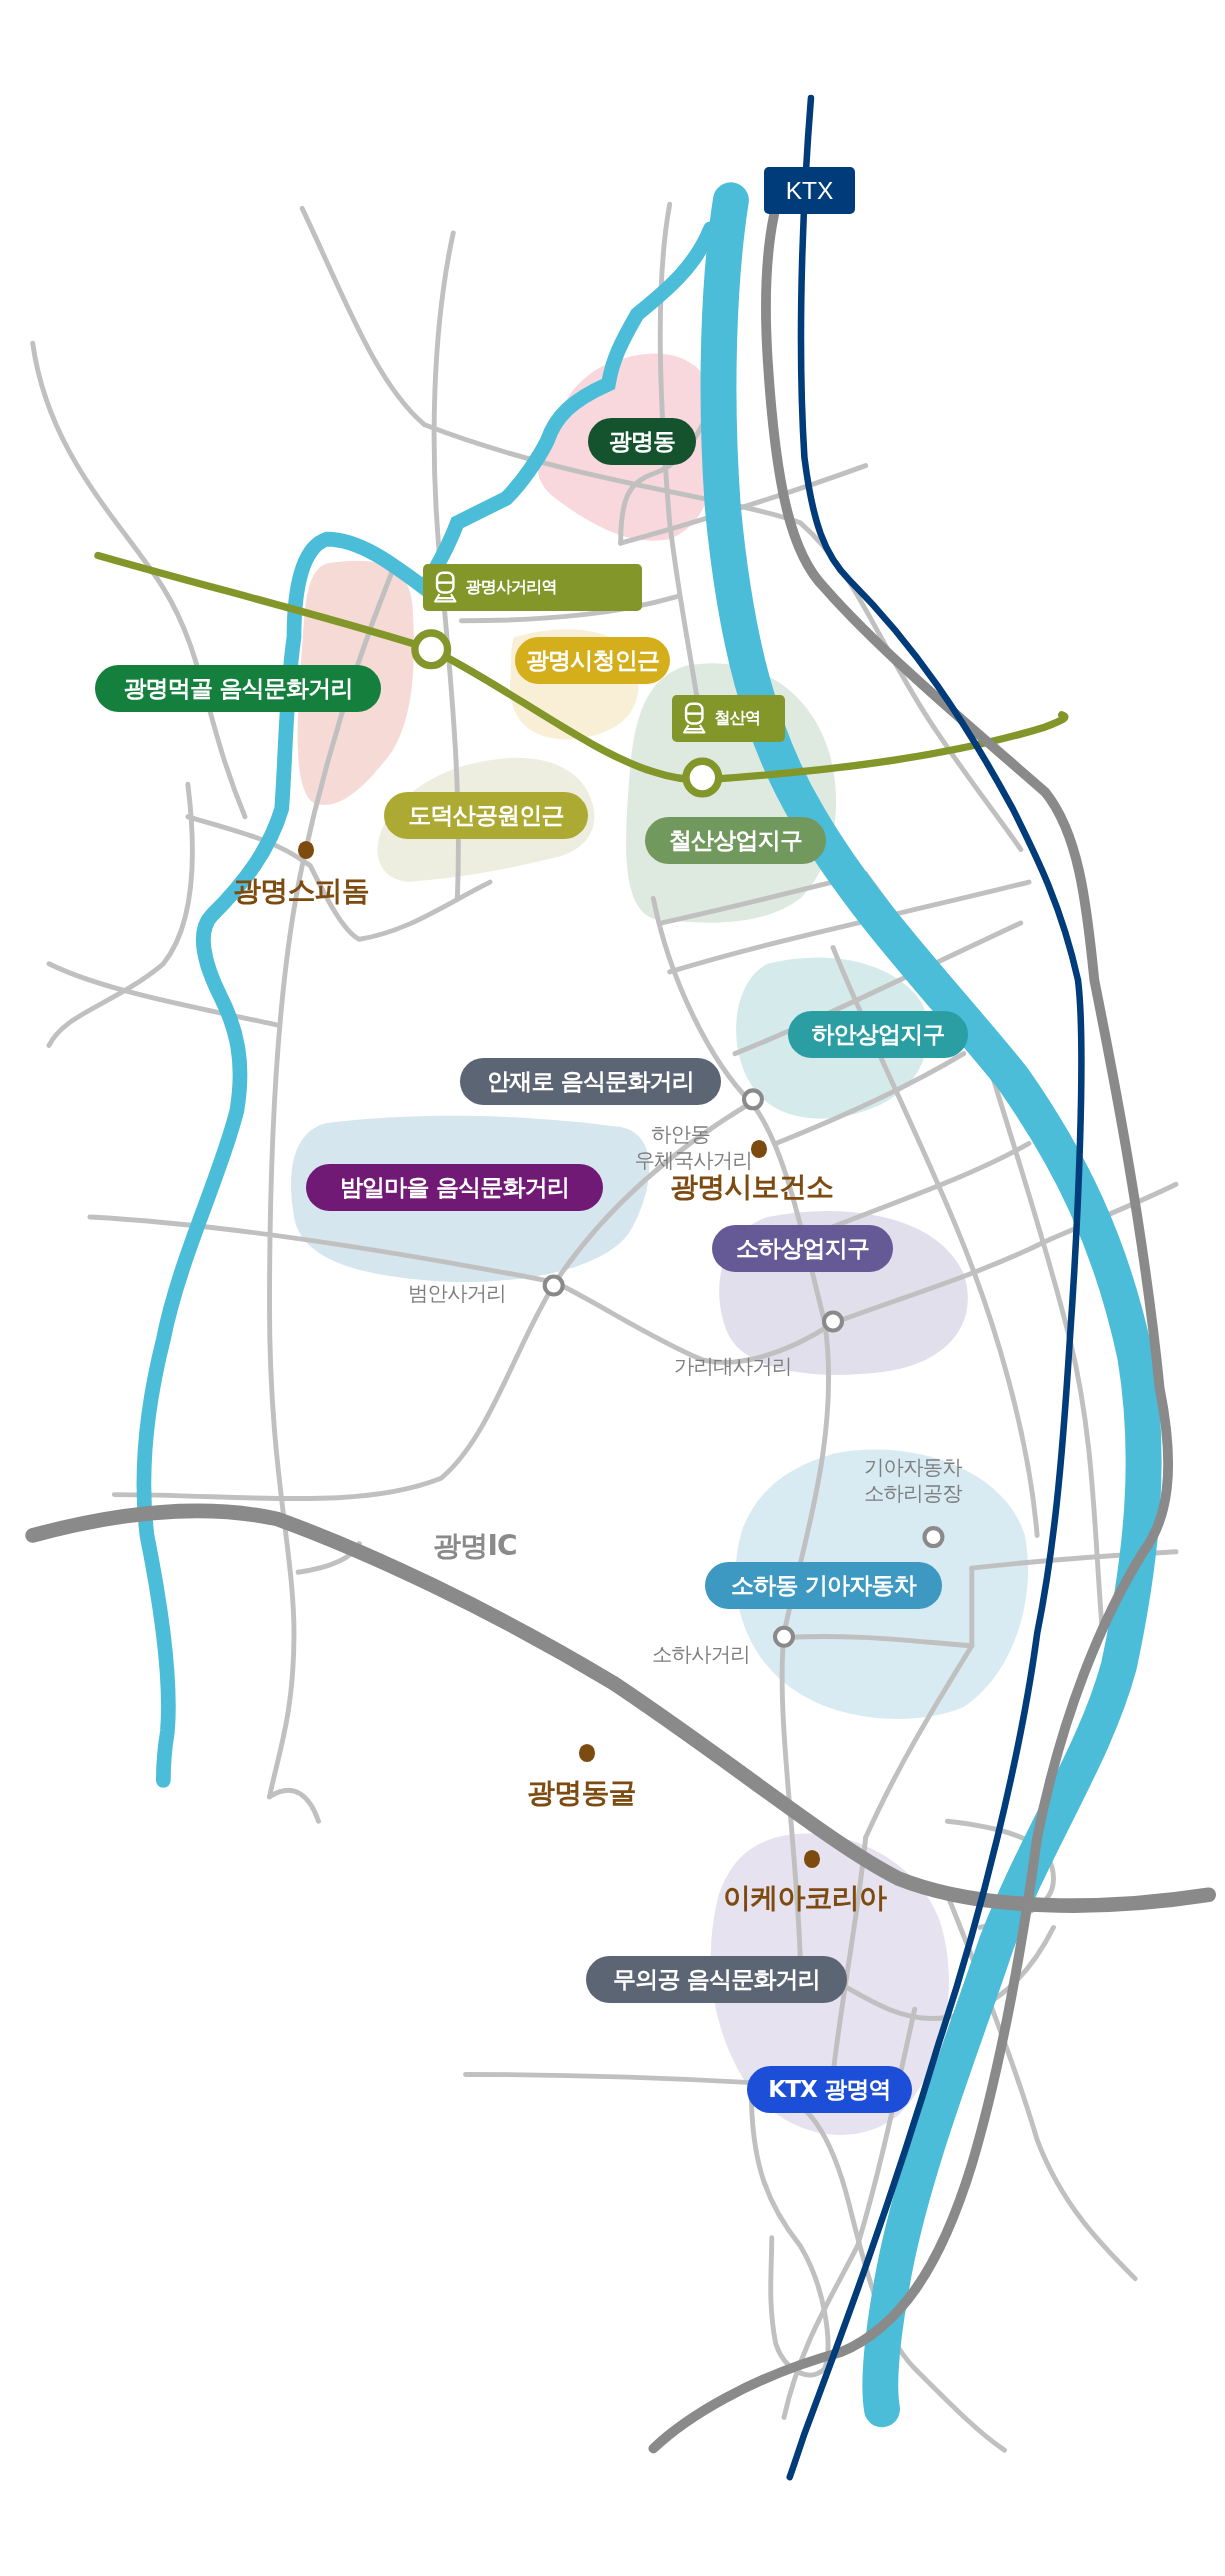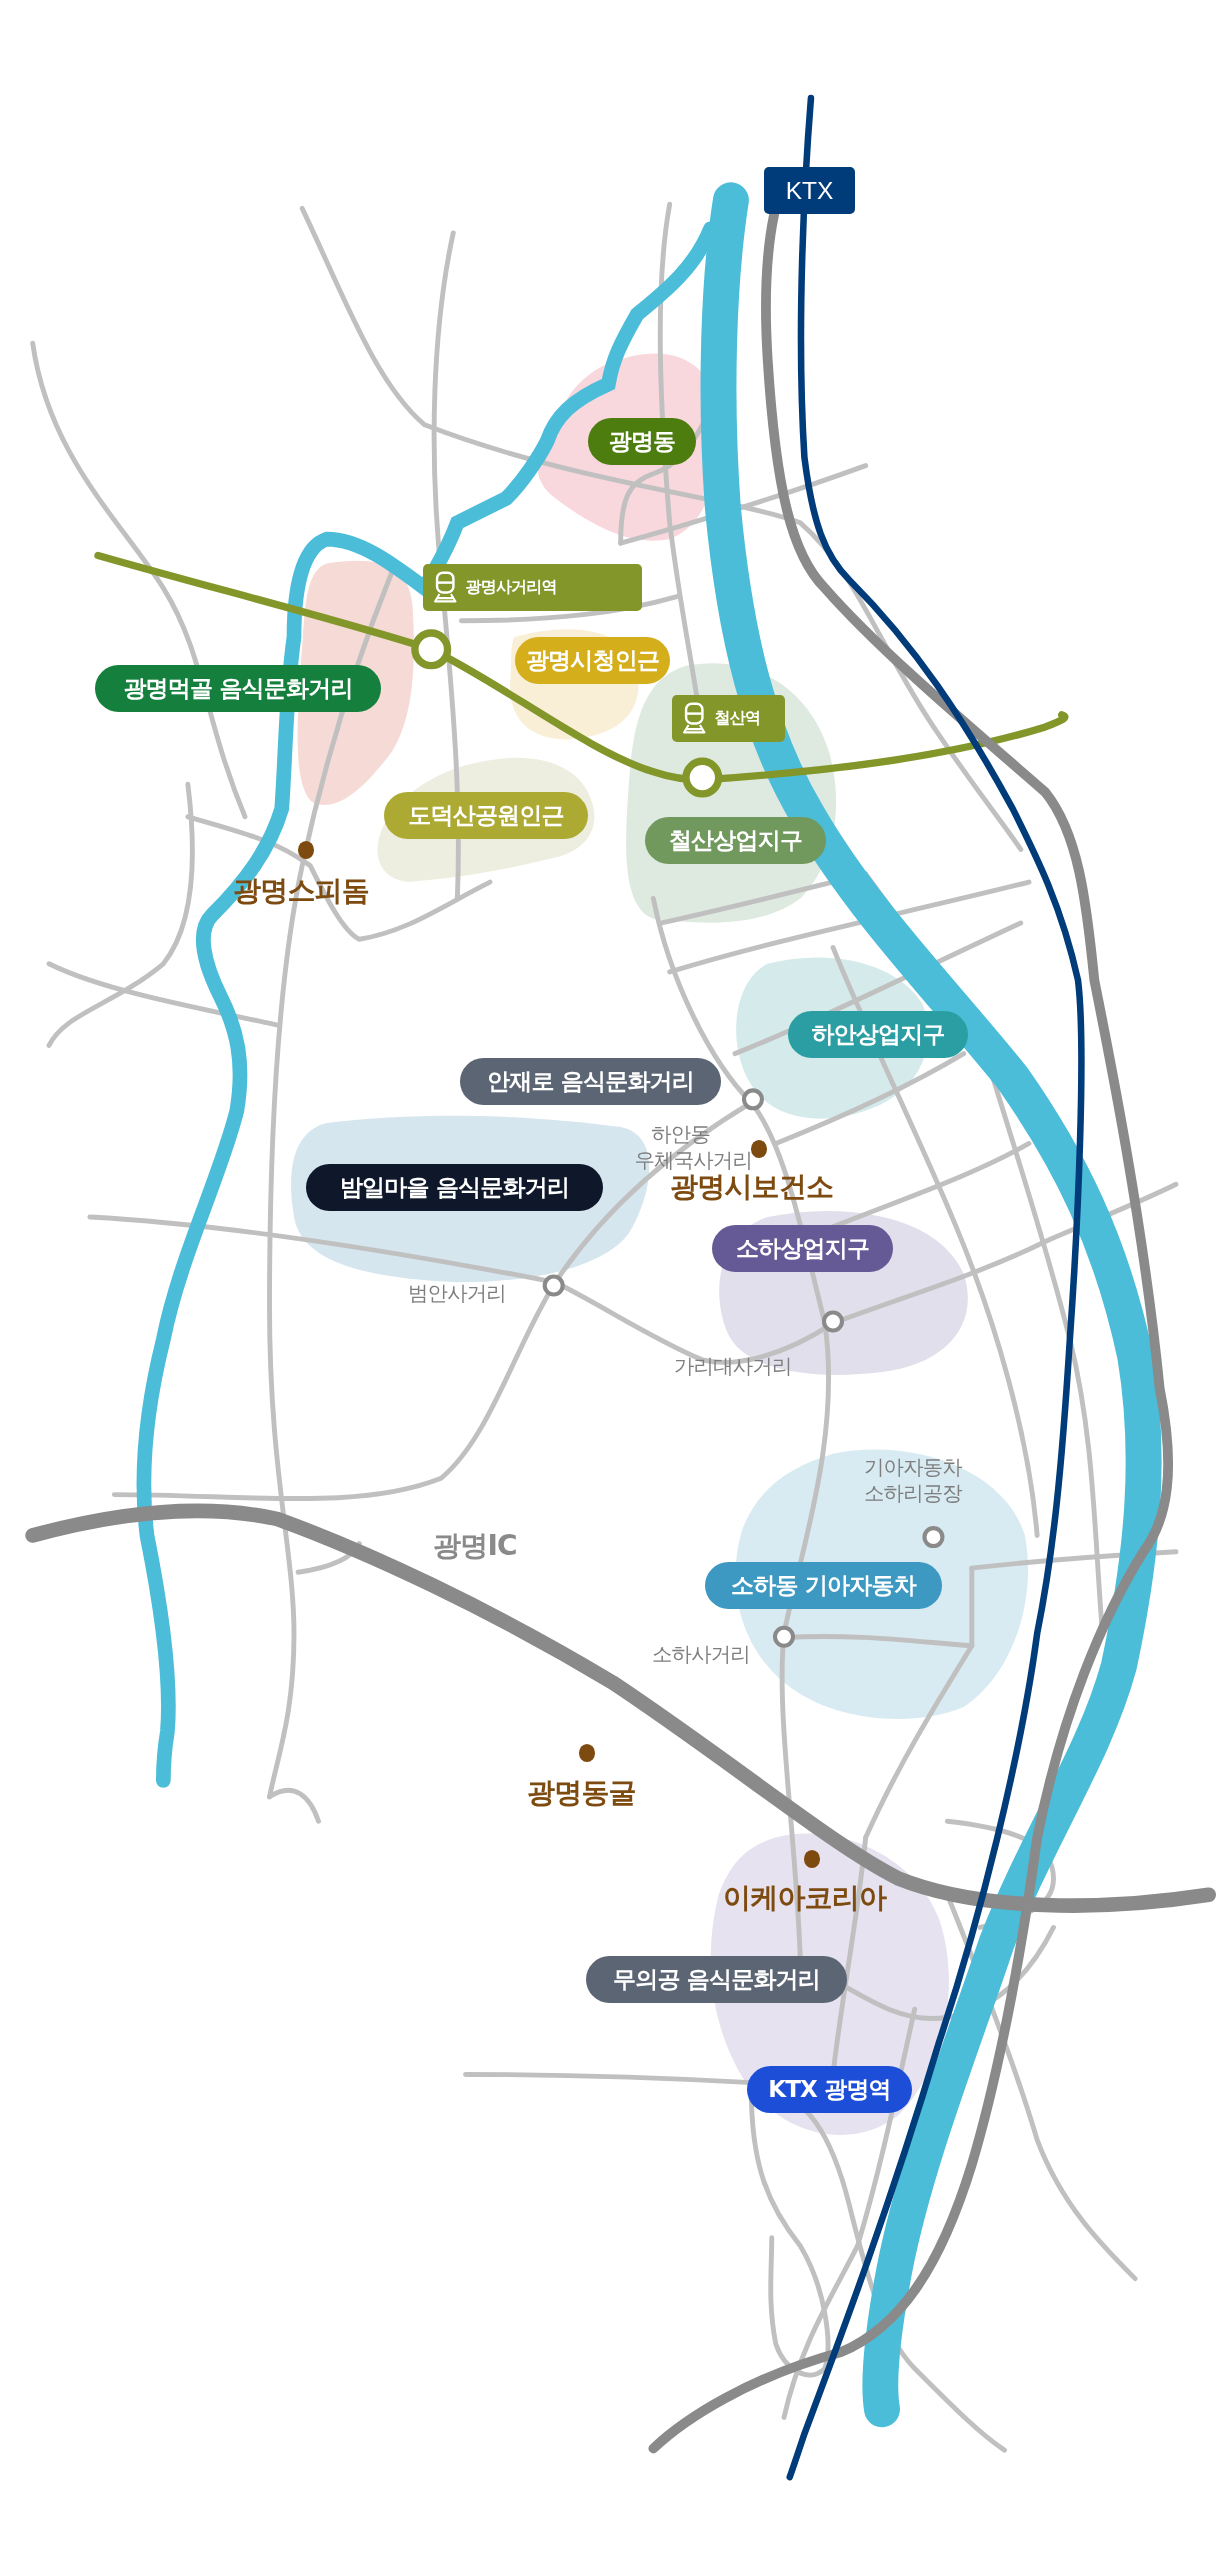--- a/index.html
+++ b/index.html
@@ -129,42 +129,42 @@
 </div>
 <div class="station" style="left:672px; top:695px; width:113px;">
   <svg viewBox="0 0 30 40">
       <rect x="5" y="2" width="20" height="24" rx="7" fill="none" stroke="#fff" stroke-width="3"></rect>
       <line x1="6" y1="14" x2="24" y2="14" stroke="#fff" stroke-width="3"></line>
       <path d="M8,28 L2,38 M22,28 L28,38 M5,33 L25,33 M3,37 L27,37" stroke="#fff" stroke-width="2.5" fill="none"></path>
     </svg>
   <span>철산역</span>
 </div>
 
-<div class="pill" style="left:588px; top:418px; width:108px; background:#4d7c0f;">
+<div class="pill" style="left:588px; top:418px; width:108px; background:#14532d;">
     <span>광명동</span>
   </div>
 <div class="pill" style="left:95px; top:665px; width:286px; background:#15803d;">
     <span>광명먹골 음식문화거리</span>
   </div>
 <div class="pill" style="left:515px; top:637px; width:155px; background:#d5ae1c;">
     <span>광명시청인근</span>
   </div>
 <div class="pill" style="left:384px; top:792px; width:204px; background:#adaa33;">
     <span>도덕산공원인근</span>
   </div>
 <div class="pill" style="left:645px; top:817px; width:181px; background:#71985d;text-align:center;">
     <span>철산상업지구</span>
   </div>
 <div class="pill" style="left:788px; top:1011px; width:180px; background:#2b9ea3;">
     <span>하안상업지구</span>
   </div>
 <div class="pill" style="left:460px; top:1058px; width:261px; background:#5b6573;">
     <span>안재로 음식문화거리</span>
   </div>
-<div class="pill" style="left:306px; top:1164px; width:297px; background:#0f172a;justify-content:center;">
+<div class="pill" style="left:306px; top:1164px; width:297px; background:#701a75;justify-content:center;">
     <span>밤일마을 음식문화거리</span>
   </div>
 <div class="pill" style="left:712px; top:1225px; width:181px; background:#655a96;">
     <span>소하상업지구</span>
   </div>
 <div class="pill" style="left:705px; top:1562px; width:237px; background:#3d99c1;">
     <span>소하동 기아자동차</span>
   </div>
 <div class="pill" style="left:586px; top:1956px; width:261px; background:#5b6573;">
     <span>무의공 음식문화거리</span>

